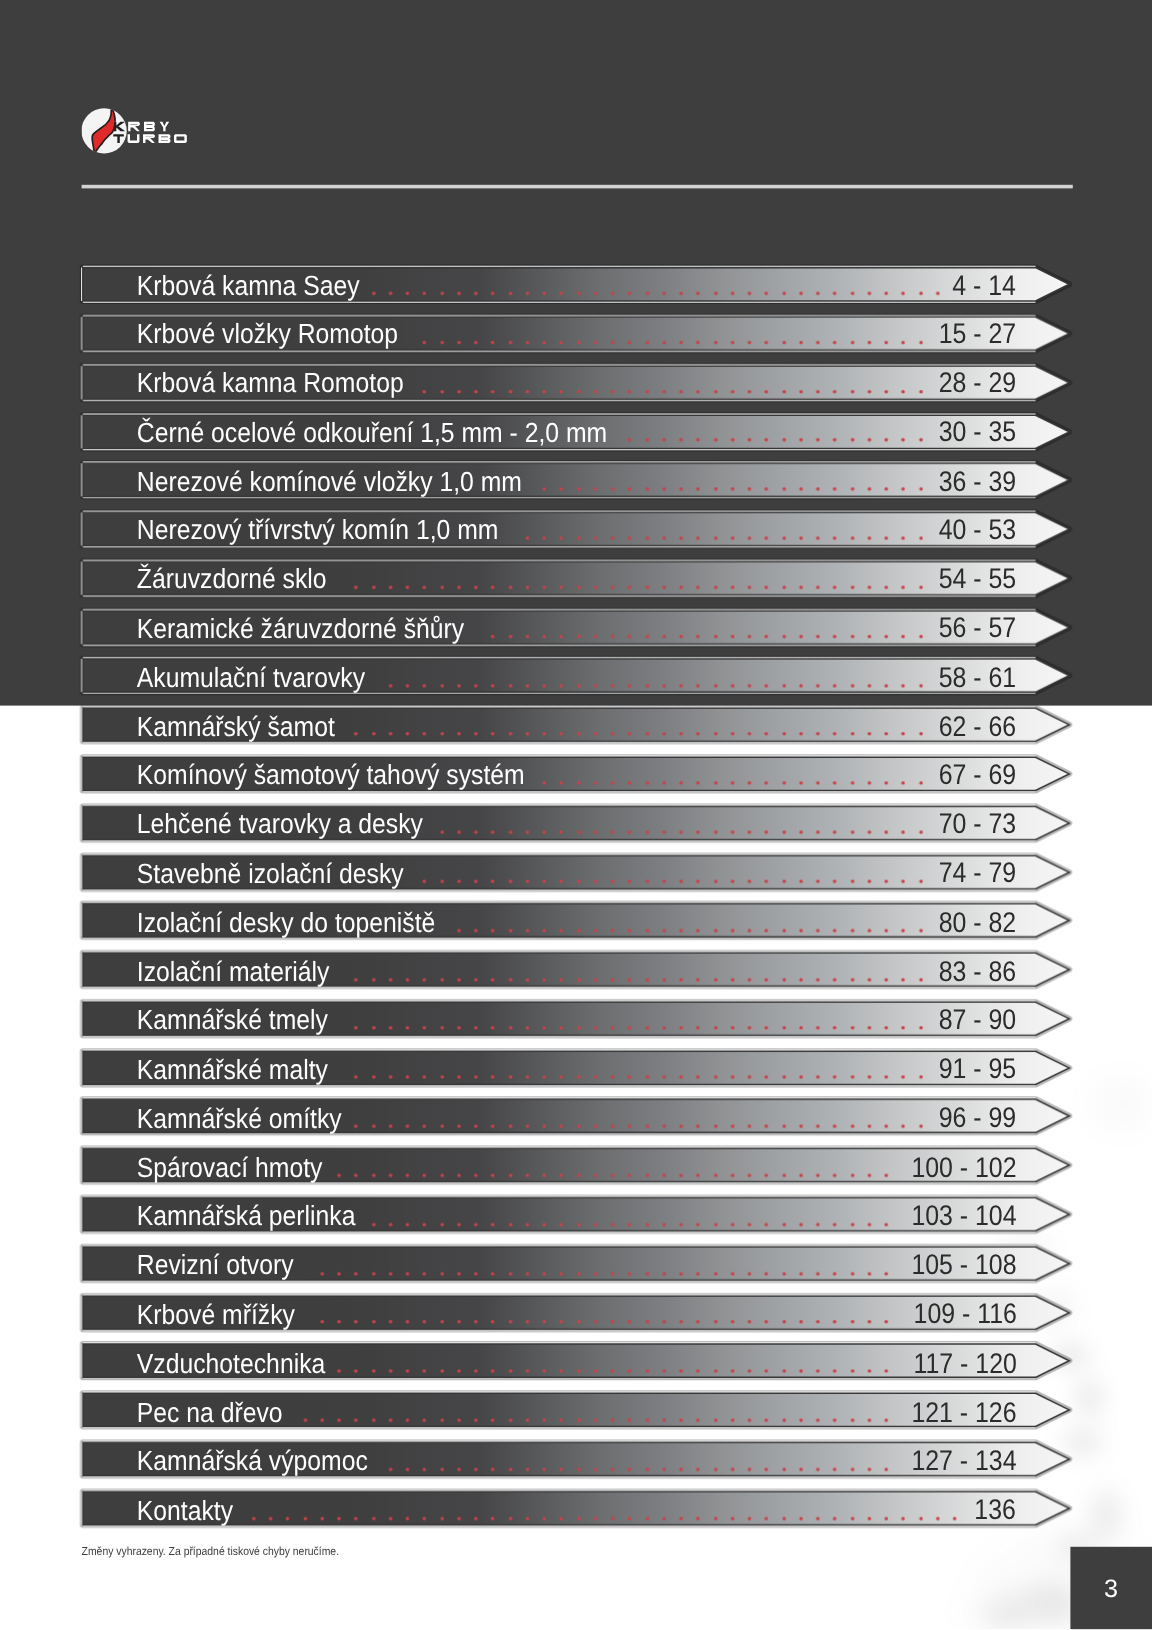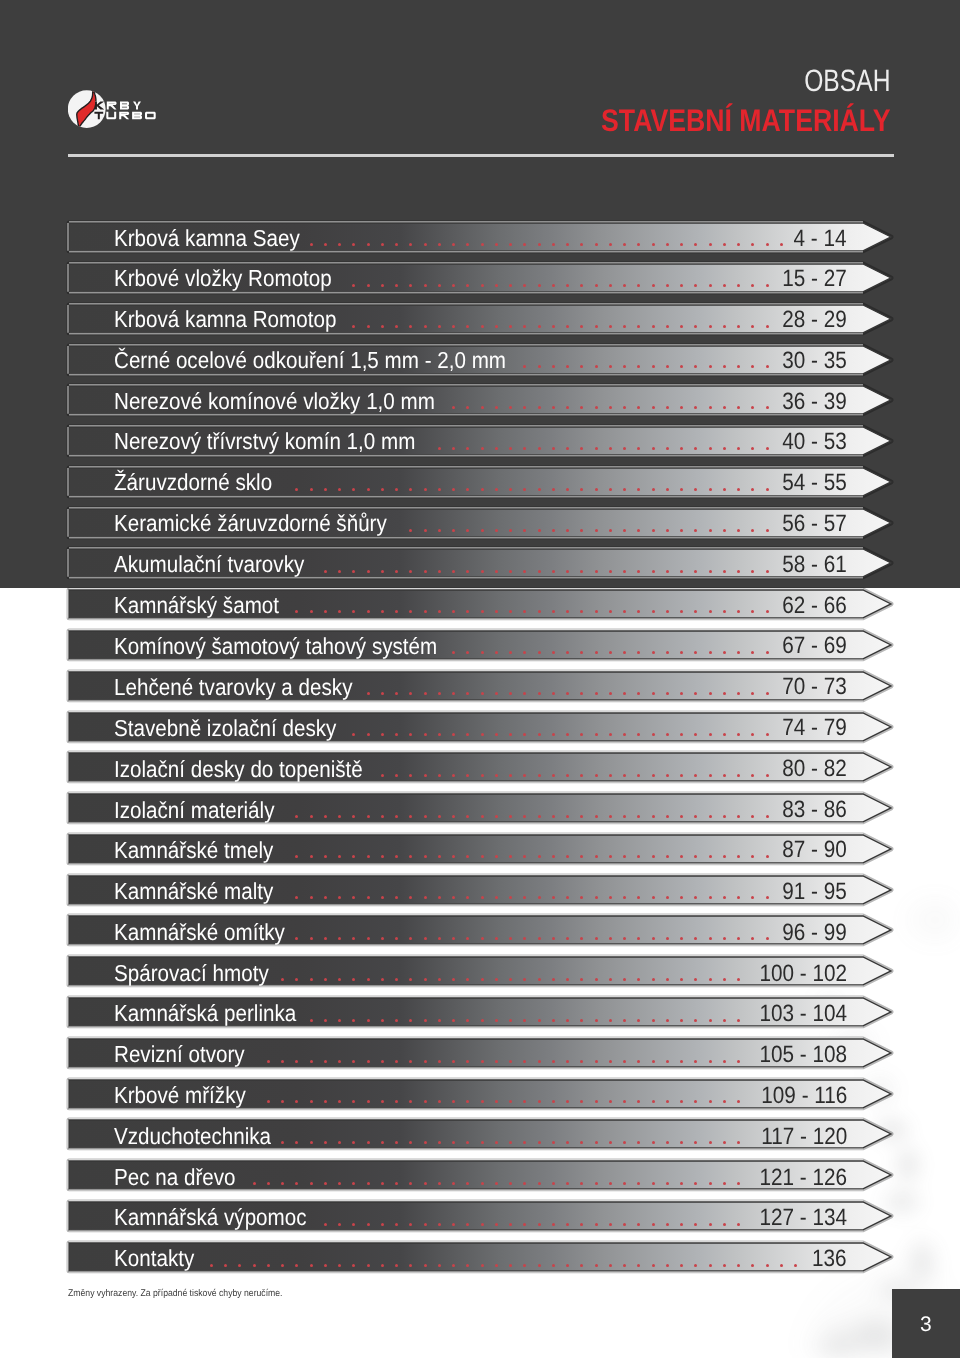--- a/index.html
+++ b/index.html
@@ -79,24 +79,20 @@
         <path transform="translate(512,258)" d="M0 0 H88.8 L99.0 10.2 V22.3 L88.8 32.6 H59.4 L99.0 74.0 H75.4 L39.6 44.4 H20.5 V74.0 H0 Z M20.5 20.5 V22.2 H78.5 V20.5 Z"></path>
         <path transform="translate(641,258)" d="M0 0 H88.8 L99.0 10.2 V28.1 L90.4 37.0 L99.0 45.9 V63.8 L88.8 74.0 H0 Z M20.5 20.5 V24.8 H78.5 V20.5 Z M20.5 49.2 V53.5 H78.5 V49.2 Z"></path>
         <path transform="translate(770,258)" d="M10.2 0 H96.8 L107.0 10.2 V63.8 L96.8 74.0 H10.2 L0 63.8 V10.2 Z M20.5 20.5 V53.5 H86.5 V20.5 Z"></path>
       </g>
       <g clip-path="url(#circClip)" fill="#231f20">
         <path transform="translate(270,155)" d="M0 0 H19.5 V30.0 L53.9 0 H93.0 L37.2 36.7 L93.0 79.0 H53.9 L19.5 47.4 V79.0 H0 Z"></path>
         <path transform="translate(264,258)" d="M0 0 H88.0 V20.5 H54.2 V74.0 H33.8 V20.5 H0 Z"></path>
       </g>
     </svg>
   </div>
-  <div id="hdr">
-    <div class="hdr-obsah">OBSAH</div>
-    <div class="hdr-sub">STAVEBNÍ MATERIÁLY</div>
-  </div>
   <div id="rule"></div>
   <div id="toc">
       <div class="row" style="top: 223.2px; left: 68.5px; height: 27.8px; width: 794px;">
         <svg viewBox="-4 -4 830 35.8" width="830" height="35.8" style="left:-4px;top:-4px;width:830px;height:35.8px">
           <defs>
             <linearGradient id="g0" x1="0" y1="0" x2="822" y2="0" gradientUnits="userSpaceOnUse">
               <stop offset="0.000" stop-color="#3e3e3e"></stop>
               <stop offset="0.282" stop-color="#403f40"></stop>
               <stop offset="0.403" stop-color="#464648"></stop>
               <stop offset="0.525" stop-color="#6c6e70"></stop>

